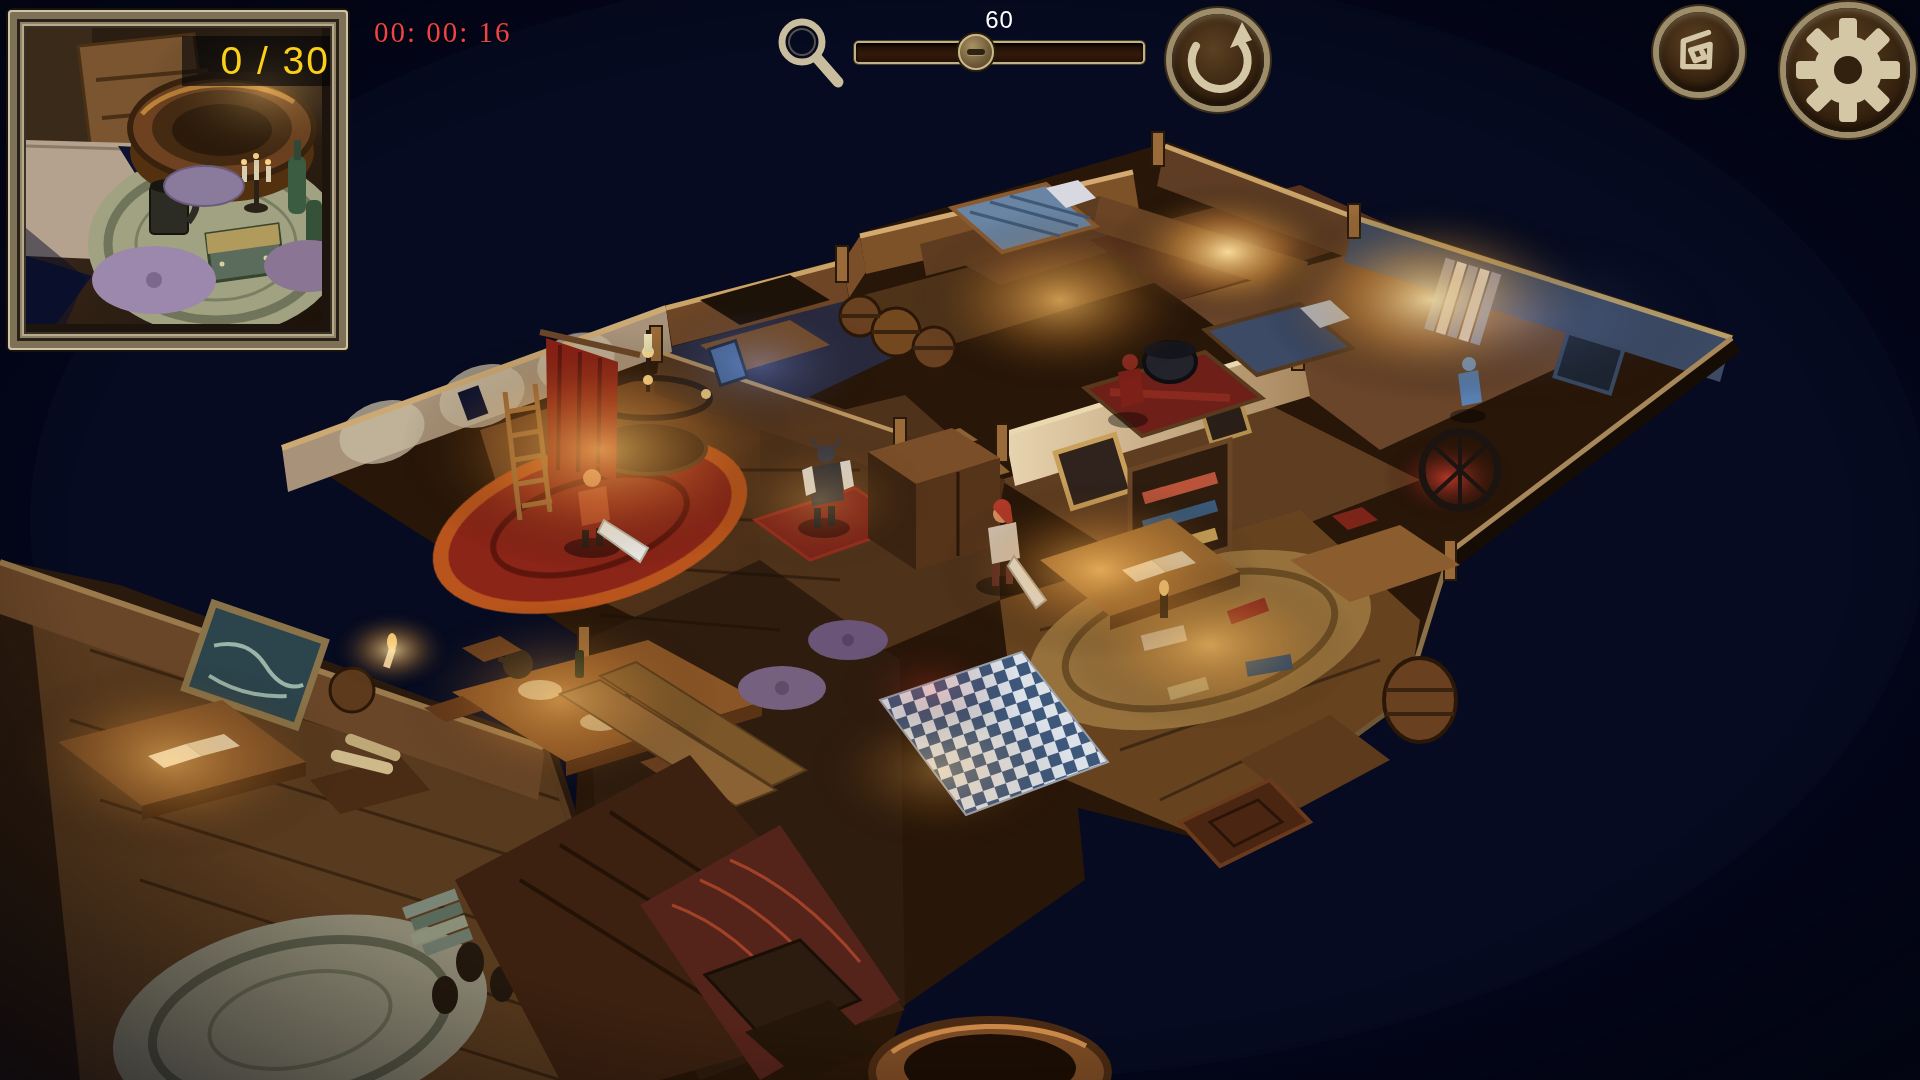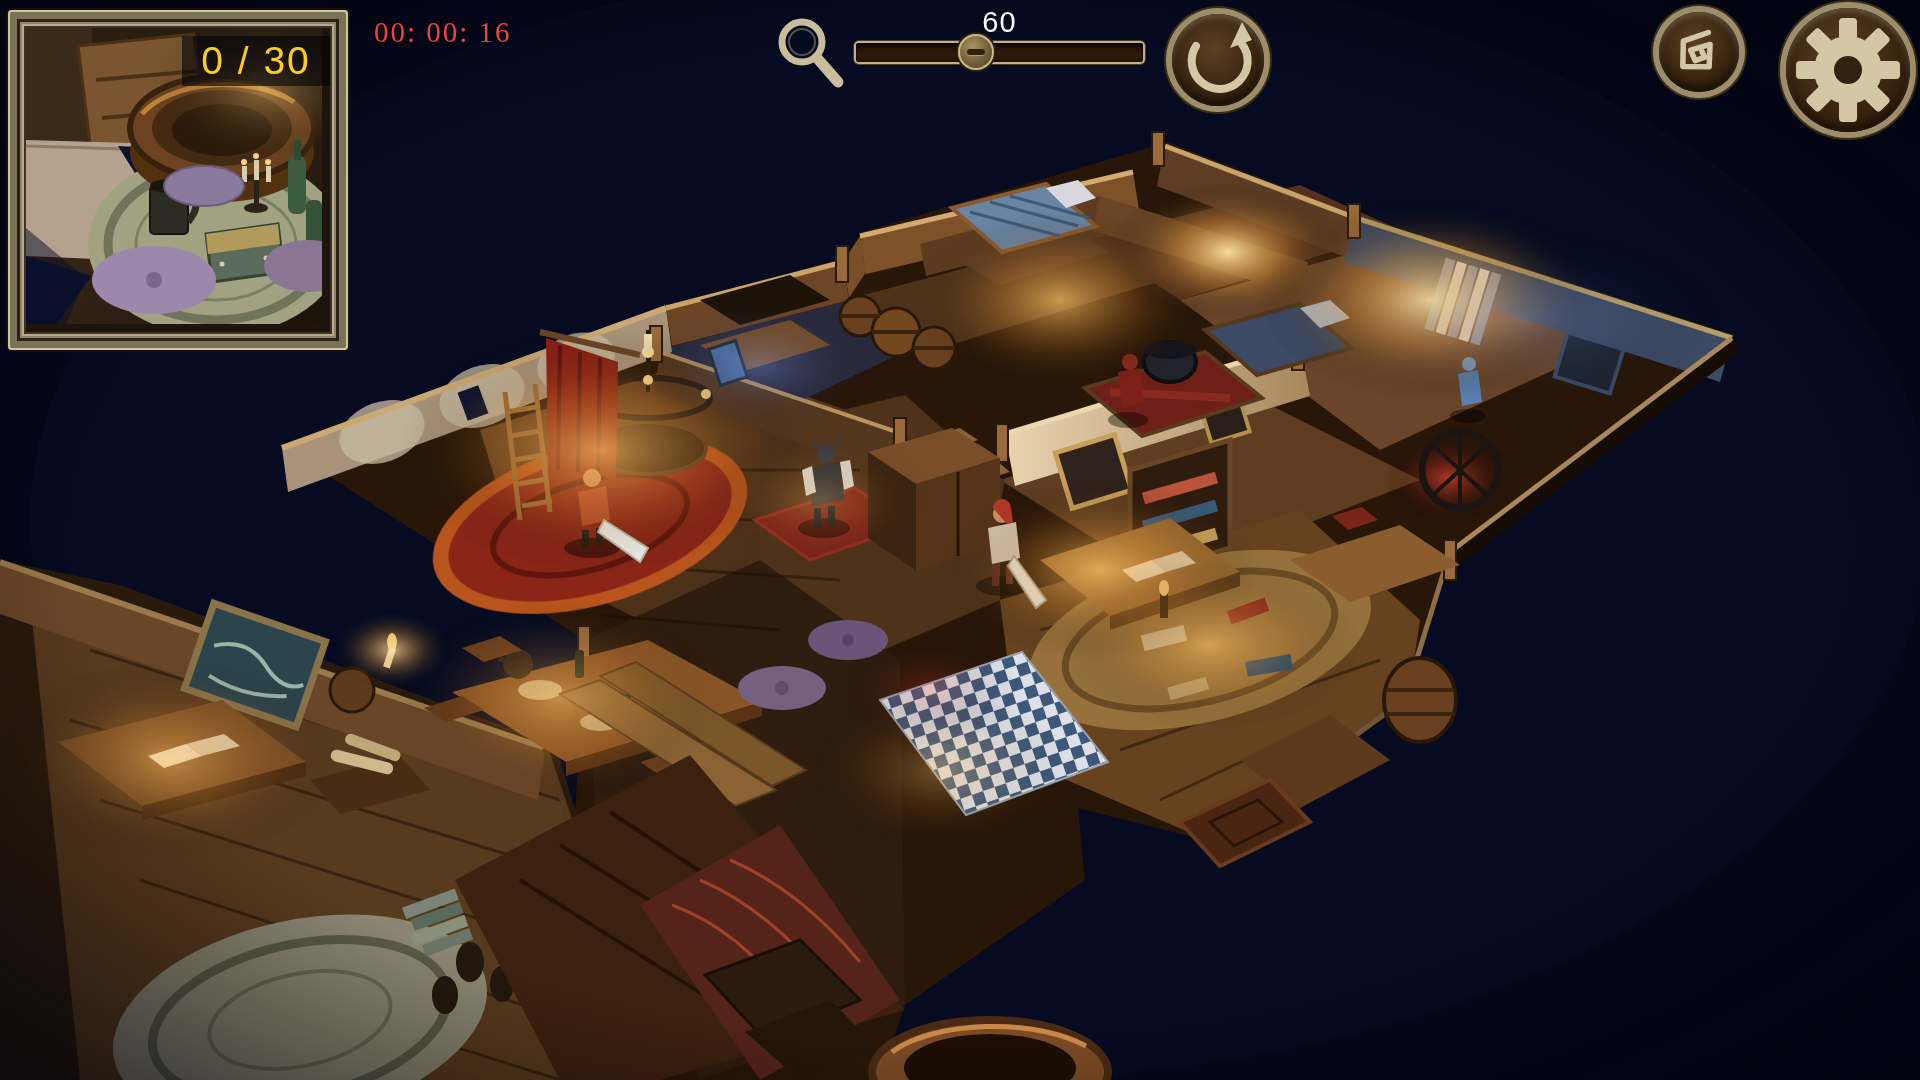--- a/index.html
+++ b/index.html
@@ -9,29 +9,29 @@
   .hud{position:absolute;inset:0;z-index:10;pointer-events:none;}
   .hud > *{pointer-events:auto;}
 
   .minimap{position:absolute;left:8px;top:10px;width:340px;height:340px;
     background:#8f8268;border-radius:4px;
     box-shadow:0 0 0 2px #17120c, inset 0 0 0 2px #cfc4a4, inset 0 0 0 9px #7d7158, inset 0 0 0 12px #2a2218;}
   .minimap .inner{position:absolute;inset:14px;background:#1c140d;
     box-shadow:inset 0 0 0 2px #b7ab8c, inset 0 0 0 4px #3a3226;overflow:hidden;}
   .minimap svg{position:absolute;inset:4px;}
   .counter-bar{position:absolute;top:12px;right:4px;width:148px;height:50px;
-    background:rgba(4,4,7,.62);display:flex;align-items:center;justify-content:center;}
+    background:rgba(4,4,7,.62);display:flex;align-items:center;justify-content:flex-end;}
   .counter-text{color:#fcd019;font-size:39px;letter-spacing:2px;font-family:"Liberation Sans",sans-serif;}
 
   .timer{position:absolute;left:374px;top:16px;color:#ef4444;font-size:29px;
     font-family:"Liberation Serif",serif;letter-spacing:2px;text-shadow:0 1px 2px #000;}
 
   .zoom-group{position:absolute;left:770px;top:0;width:400px;height:110px;}
   .zoom-value{position:absolute;left:86px;top:6px;width:287px;text-align:center;
-    color:#fff;font-size:29px;letter-spacing:1px;}
+    color:#fff;font-size:24px;letter-spacing:1px;}
   .slider-track{position:absolute;left:86px;top:43px;width:287px;height:19px;border-radius:3px;
     background:linear-gradient(#180d02,#33190a 60%,#241204);
     box-shadow:0 0 0 2px #c2b186, 0 0 0 3px #4a3c22, inset 0 2px 3px #000;}
   .slider-handle{position:absolute;left:188px;top:34px;width:36px;height:36px;border-radius:50%;
     background:radial-gradient(circle at 40% 35%, #a89264, #6b5636 60%, #4a3a20);
     box-shadow:0 0 0 2px #2a1e0e, inset 0 0 0 2px #c9b888;}
   .slider-handle .dash{position:absolute;left:9px;top:15px;width:18px;height:6px;border-radius:3px;
     background:#2e2210;box-shadow:0 1px 0 rgba(255,255,255,.25);}
 
   .round-btn{position:absolute;border-radius:50%;

